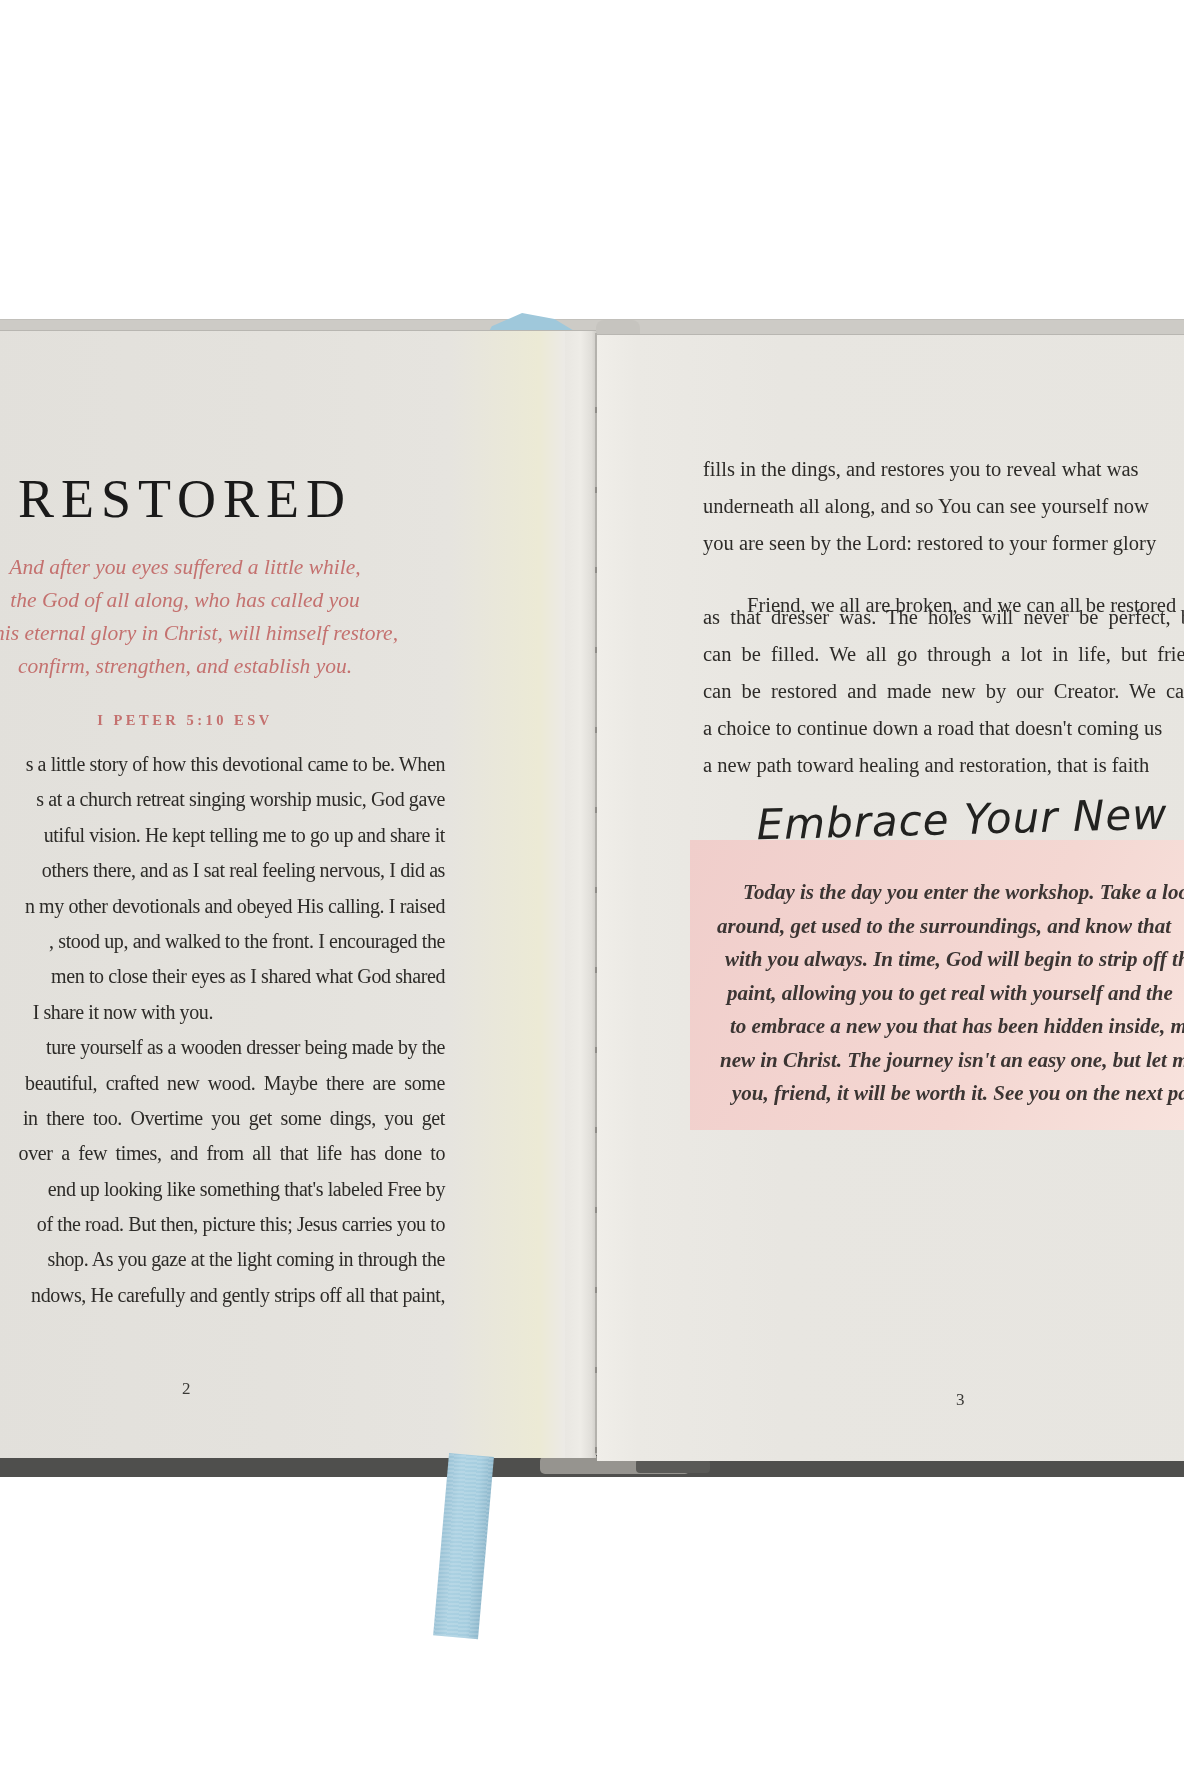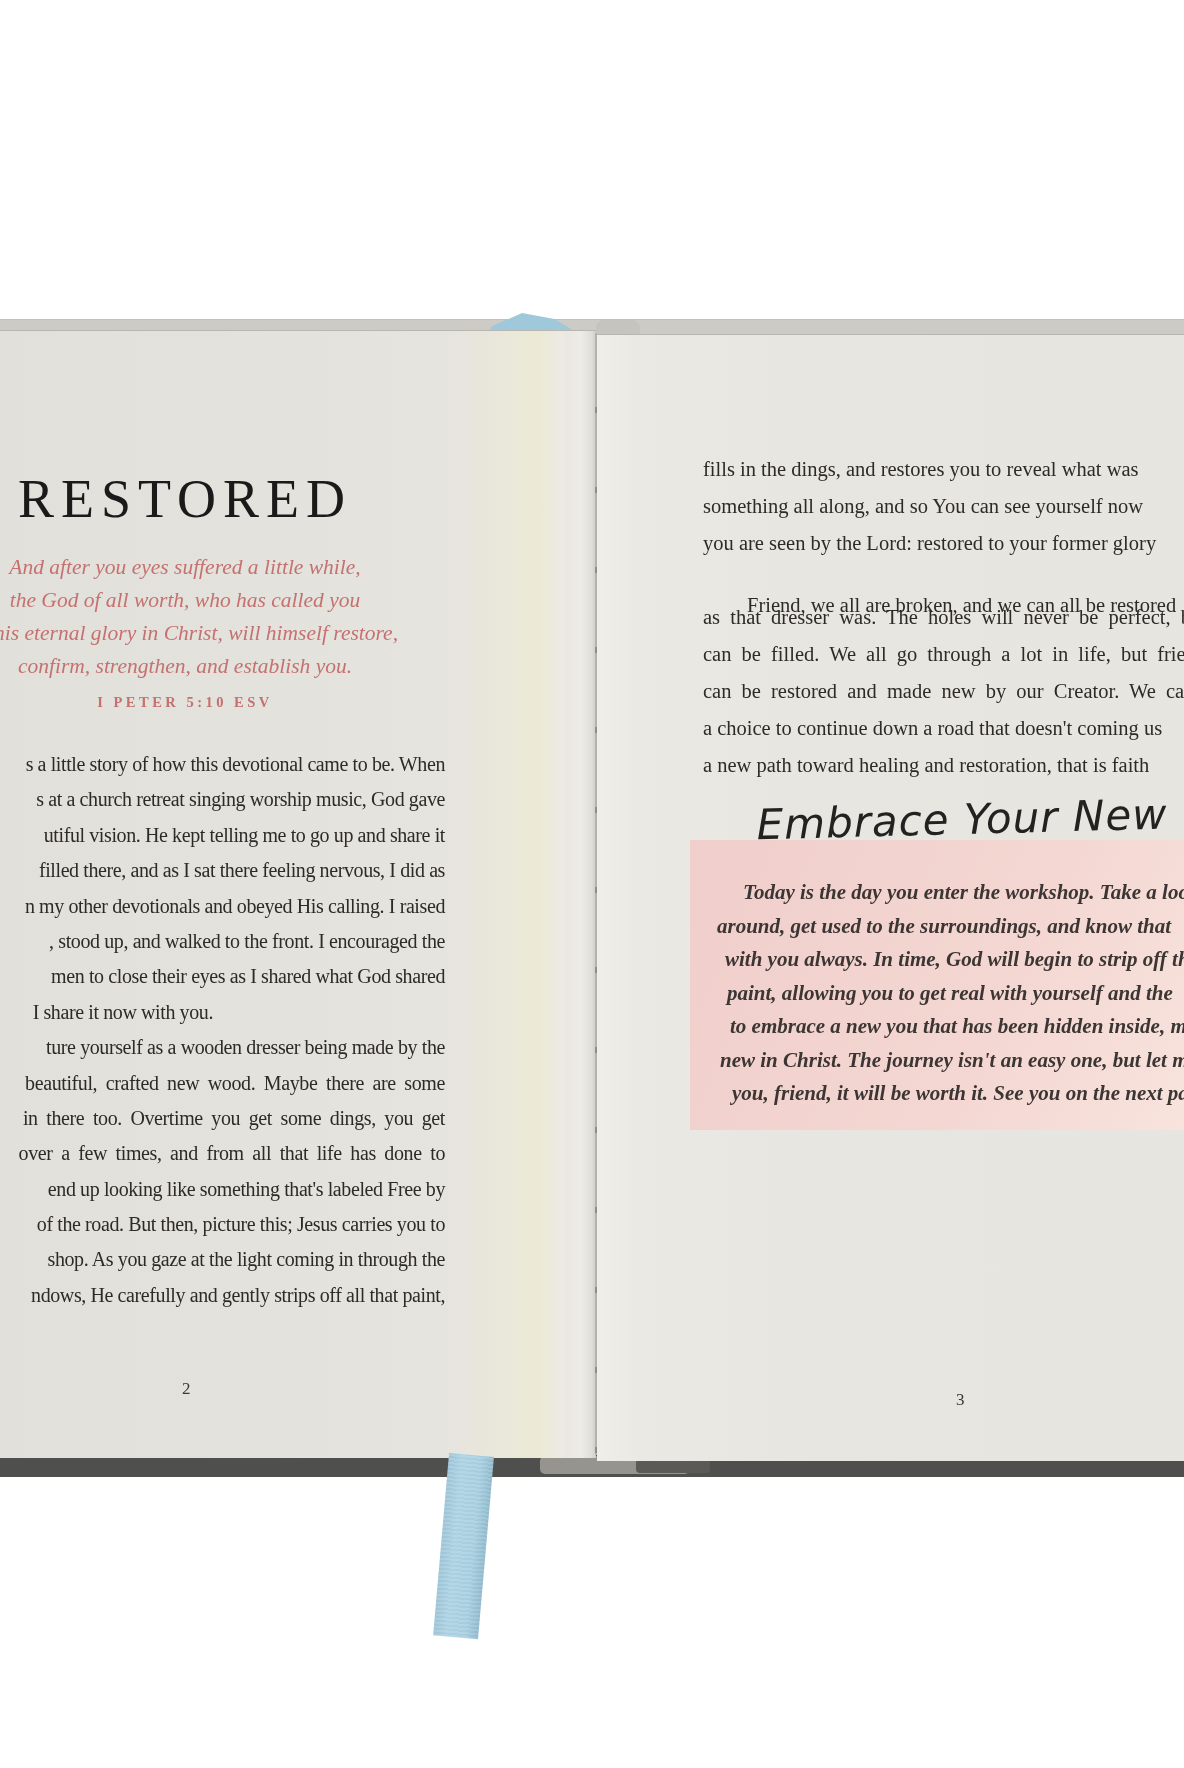--- a/index.html
+++ b/index.html
@@ -37,21 +37,21 @@
             background:linear-gradient(to right,#f0eee9 0,#ebe9e4 6%,#e8e6e1 28%,#e7e5e0 100%);
             border-top:1px solid #b8b6b1;}
 
   
   .lp-title{position:absolute;left:185px;top:472px;transform:translateX(-50%);z-index:5;
             font-size:54px;line-height:1;letter-spacing:7px;color:#1a1a1a;white-space:nowrap;}
   .quote{position:absolute;left:-75px;top:551px;width:520px;z-index:5;}
   .quote .line{display:flex;justify-content:center;height:33px;line-height:33px;
             font-style:italic;font-size:21.5px;color:#c4716f;}
   .quote .line .t{white-space:nowrap;}
-  .quote-attrib{position:absolute;left:185px;top:694px;transform:translateX(-50%);z-index:5;
+  .quote-attrib{position:absolute;left:185px;top:712px;transform:translateX(-50%);z-index:5;
             font-size:14.5px;font-weight:bold;letter-spacing:3.5px;color:#c4716f;white-space:nowrap;}
   .lp-body{position:absolute;left:-200px;top:747px;width:645px;z-index:5;
             font-size:20px;letter-spacing:-0.4px;color:#2d2b28;}
   .lp-body .line{direction:rtl;height:35.4px;line-height:35.4px;white-space:nowrap;}
   .lp-body .line .t{direction:ltr;display:inline-block;white-space:nowrap;}
   .lp-body .line:nth-child(8){padding-right:232px;}
   .lp-body .line:nth-child(10) .t,.lp-body .line:nth-child(11) .t,.lp-body .line:nth-child(12) .t{word-spacing:4px;}
   .page-num{position:absolute;z-index:5;font-size:17px;color:#3a3936;}
   .pn-left{left:182px;top:1379px;}
   .pn-right{left:956px;top:1390px;}
@@ -96,56 +96,56 @@
   <div class="binding-lump-dark"></div>
   <div class="ribbon-bottom"></div>
 
   <div class="lp-title">RESTORED</div>
 
   <div class="quote">
       <div class="line">
         <span class="t">And after you eyes suffered a little while,</span>
       </div>
       <div class="line">
-        <span class="t">the God of all worth, who has called you</span>
+        <span class="t">the God of all along, who has called you</span>
       </div>
       <div class="line">
         <span class="t">to his eternal glory in Christ, will himself restore,</span>
       </div>
       <div class="line">
         <span class="t">confirm, strengthen, and establish you.</span>
       </div>
     </div>
 
   <div class="quote-attrib">I PETER 5:10 ESV</div>
 
   <div class="lp-body">
       <div class="line"><span class="t">s a little story of how this devotional came to be. When</span></div>
       <div class="line"><span class="t">s at a church retreat singing worship music, God gave</span></div>
       <div class="line"><span class="t">utiful vision. He kept telling me to go up and share it</span></div>
-      <div class="line"><span class="t">filled there, and as I sat there feeling nervous, I did as</span></div>
+      <div class="line"><span class="t">others there, and as I sat real feeling nervous, I did as</span></div>
       <div class="line"><span class="t">n my other devotionals and obeyed His calling. I raised</span></div>
       <div class="line"><span class="t">, stood up, and walked to the front. I encouraged the</span></div>
       <div class="line"><span class="t">men to close their eyes as I shared what God shared</span></div>
       <div class="line"><span class="t">I share it now with you.</span></div>
       <div class="line"><span class="t">ture yourself as a wooden dresser being made by the</span></div>
       <div class="line"><span class="t">beautiful, crafted new wood. Maybe there are some</span></div>
       <div class="line"><span class="t">in there too. Overtime you get some dings, you get</span></div>
       <div class="line"><span class="t">over a few times, and from all that life has done to</span></div>
       <div class="line"><span class="t">end up looking like something that's labeled Free by</span></div>
       <div class="line"><span class="t">of the road. But then, picture this; Jesus carries you to</span></div>
       <div class="line"><span class="t">shop. As you gaze at the light coming in through the</span></div>
       <div class="line"><span class="t">ndows, He carefully and gently strips off all that paint,</span></div>
     </div>
 
   <div class="page-num pn-left">2</div>
 
   <div class="rp-body">
       <div class="line"><span class="t">fills in the dings, and restores you to reveal what was</span></div>
-      <div class="line"><span class="t">something all along, and so You can see yourself now</span></div>
+      <div class="line"><span class="t">underneath all along, and so You can see yourself now</span></div>
       <div class="line"><span class="t">you are seen by the Lord: restored to your former glory</span></div>
       <div class="line"><span class="t">Friend, we all are broken, and we can all be restored</span></div>
       <div class="line"><span class="t">as that dresser was. The holes will never be perfect, but</span></div>
       <div class="line"><span class="t">can be filled. We all go through a lot in life, but friend</span></div>
       <div class="line"><span class="t">can be restored and made new by our Creator. We can</span></div>
       <div class="line"><span class="t">a choice to continue down a road that doesn't coming us</span></div>
       <div class="line"><span class="t">a new path toward healing and restoration, that is faith</span></div>
     </div>
 
   <div class="pink-box">

